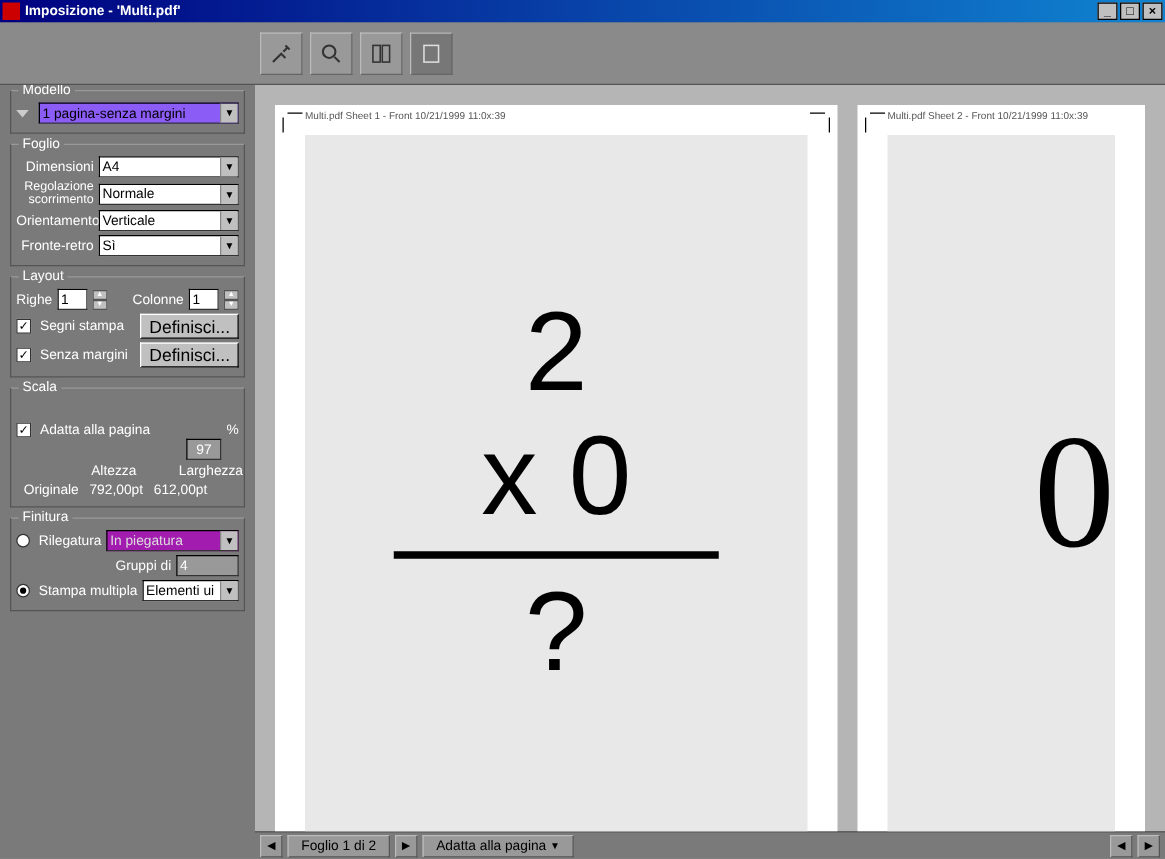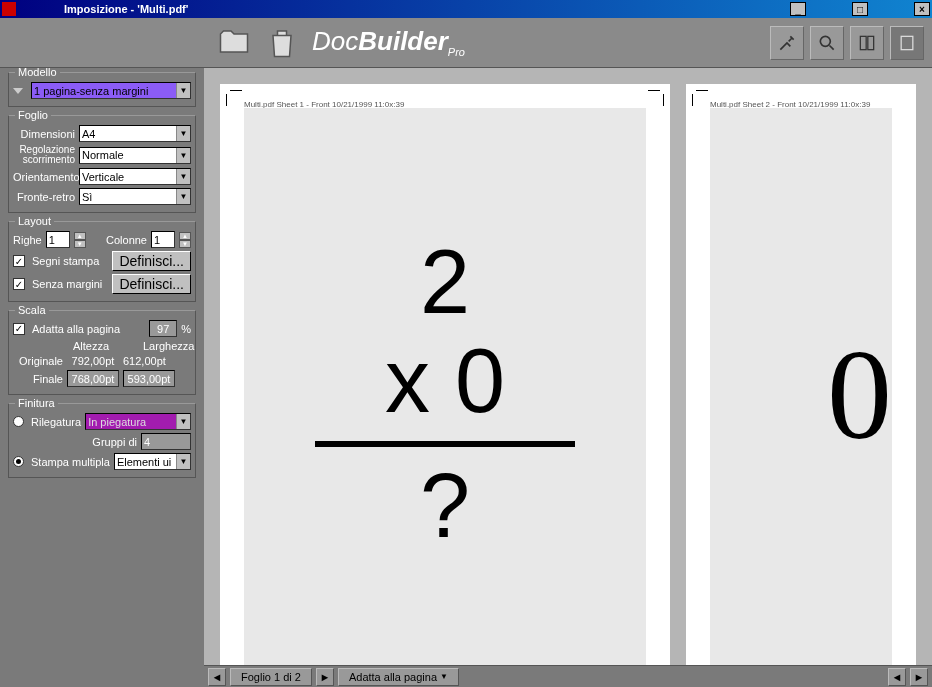--- a/index.html
+++ b/index.html
@@ -1,18 +1,18 @@
 <!DOCTYPE html>
 <html><head>
 <meta charset="utf-8">
 <style>
 * { box-sizing: border-box; margin: 0; padding: 0; font-family: Tahoma, Arial, sans-serif; }
 body { width: 932px; height: 687px; background: #7a7a7a; overflow: hidden; }
 
-.titlebar { height: 18px; background: linear-gradient(to right, #000080, #1084d0); color: #fff; display: flex; align-items: center; padding: 0 2px; font-size: 11px; font-weight: bold; gap: 44px; }
+.titlebar { height: 18px; background: linear-gradient(to right, #000080, #1084d0); color: #fff; display: flex; align-items: center; padding: 0 2px; font-size: 11px; font-weight: bold; }
 .titlebar-icon { width: 14px; height: 14px; background: #c00; margin-right: 4px; display: inline-block; }
 .titlebar-spacer { flex: 1; }
 .win-btn { width: 16px; height: 14px; background: #c0c0c0; border: 1px solid #000; margin-left: 2px; display: flex; align-items: center; justify-content: center; font-size: 10px; color: #000; cursor: pointer; }
 
 .toolbar { height: 50px; background: #8a8a8a; display: flex; align-items: center; padding: 0 8px; border-bottom: 1px solid #555; }
 .toolbar-left { width: 200px; }
 .toolbar-logo { flex: 1; display: flex; align-items: center; gap: 12px; padding-left: 8px; }
 .tool-icon { width: 36px; height: 36px; display: flex; align-items: center; justify-content: center; color: #ddd; }
 .logo-text { font-size: 26px; font-style: italic; color: #fff; font-weight: 300; }
 .logo-text b { font-weight: bold; }
@@ -36,21 +36,21 @@
 .checkbox { width: 12px; height: 12px; background: #fff; border: 1px solid #333; display: inline-flex; align-items: center; justify-content: center; font-size: 10px; color: #000; margin-right: 3px; }
 .radio { width: 11px; height: 11px; border: 1px solid #333; border-radius: 50%; background: #fff; display: inline-flex; align-items: center; justify-content: center; margin-right: 3px; }
 .radio.checked::after { content: ''; width: 5px; height: 5px; background: #000; border-radius: 50%; }
 .btn { background: #c0c0c0; border: 1px solid #000; border-top-color: #fff; border-left-color: #fff; color: #000; font-size: 14px; padding: 1px 6px; cursor: pointer; }
 .spinner { width: 12px; display: flex; flex-direction: column; }
 .spinner-btn { height: 8px; background: #c0c0c0; border: 1px solid #555; font-size: 6px; display: flex; align-items: center; justify-content: center; cursor: pointer; }
 .triangle { width: 0; height: 0; border-left: 5px solid transparent; border-right: 5px solid transparent; border-top: 6px solid #ccc; margin-right: 4px; }
 
 .preview-area { flex: 1; background: #b5b5b5; padding: 16px; display: flex; gap: 16px; overflow: hidden; }
 .page { background: #fff; width: 450px; height: 620px; position: relative; flex-shrink: 0; }
-.page-label { position: absolute; top: 16px; left: 24px; font-size: 8px; color: #555; }
+.page-label { position: absolute; top: 4px; left: 24px; font-size: 8px; color: #555; }
 .crop { position: absolute; width: 16px; height: 16px; }
 .crop::before, .crop::after { content: ''; position: absolute; background: #000; }
 .crop::before { width: 12px; height: 1px; }
 .crop::after { width: 1px; height: 12px; }
 .crop.tl { top: 6px; left: 6px; } .crop.tl::before { top: 0; left: 4px; } .crop.tl::after { top: 4px; left: 0; }
 .crop.tr { top: 6px; right: 6px; } .crop.tr::before { top: 0; right: 4px; } .crop.tr::after { top: 4px; right: 0; }
 .page-inner { position: absolute; top: 24px; left: 24px; right: 24px; bottom: 24px; background: #e8e8e8; display: flex; align-items: center; justify-content: center; }
 .math { font-family: 'Times New Roman', serif; font-size: 90px; color: #000; text-align: center; line-height: 1.1; }
 .math .line { border-top: 6px solid #000; width: 260px; margin: 10px auto; }
 .page2 { width: 230px; }
@@ -67,35 +67,20 @@
   <span class="titlebar-icon"></span>
   <span>Imposizione - 'Multi.pdf'</span>
   <span class="titlebar-spacer"></span>
   <span class="win-btn">_</span>
   <span class="win-btn">□</span>
   <span class="win-btn">×</span>
 </div>
 
 <div class="toolbar">
   <div class="toolbar-left"></div>
-  <div class="toolbar-logo">
-    <div class="tool-icon">
-      <svg viewBox="0 0 24 24" fill="#ddd">
-          <path d="M3 6l2-2h5l2 2h9v12H3z" stroke="#555"></path>
-        </svg>
-    </div>
-    <div class="tool-icon">
-      <svg viewBox="0 0 24 24" fill="#ddd">
-          <path d="M6 7h12l-1 14H7z M9 4h6v3H9z" stroke="#555"></path>
-        </svg>
-    </div>
-    <div class="logo-text">
-      <span>Doc</span><b>Builder</b><span class="logo-pro">Pro</span>
-    </div>
-  </div>
   <div class="toolbar-right">
     <div class="tool-btn">
       <svg viewBox="0 0 24 24" fill="#333">
           <path d="M4 20l8-8 4 4M18 6l-4 4M16 4l4 4" stroke="#333" stroke-width="2" fill="none"></path>
         </svg>
     </div>
     <div class="tool-btn">
       <svg viewBox="0 0 24 24" fill="none" stroke="#333" stroke-width="2">
           <circle cx="10" cy="10" r="6"></circle>
           <path d="M15 15l5 5"></path>
@@ -188,36 +173,31 @@
         <span class="label" style="flex:1;text-align:left">Senza margini</span>
         <button class="btn">Definisci...</button>
       </div>
     </div>
 
     <div class="group">
       <span class="group-title">Scala</span>
       <div class="row">
         <span class="checkbox">✓</span>
         <span class="label" style="flex:1;text-align:left">Adatta alla pagina</span>
-        <input class="input input-sm" style="width: 28px;" value="97">
+        <input class="input input-sm" style="width: 28px; margin-top: 31px;" value="97">
         <span>%</span>
       </div>
       <div class="row" style="justify-content:flex-end;gap:28px">
         <span class="label" style="width:48px;text-align:center">Altezza</span>
         <span class="label" style="width:48px;text-align:center">Larghezza</span>
       </div>
       <div class="row">
         <span class="label" style="width:50px">Originale</span>
         <span class="label" style="width:52px;text-align:center">792,00pt</span>
         <span class="label" style="width:52px;text-align:left">612,00pt</span>
-      </div>
-      <div class="row">
-        <span class="label" style="width:50px">Finale</span>
-        <input class="input input-sm" style="width: 52px;" value="768,00pt">
-        <input class="input input-sm" style="width: 52px;" value="593,00pt">
       </div>
     </div>
 
     <div class="group">
       <span class="group-title">Finitura</span>
       <div class="row">
         <span class="radio"></span>
         <span class="label">Rilegatura</span>
         <div class="select" style="background:#a21caf;color:#ddd">
             <span>In piegatura</span>

